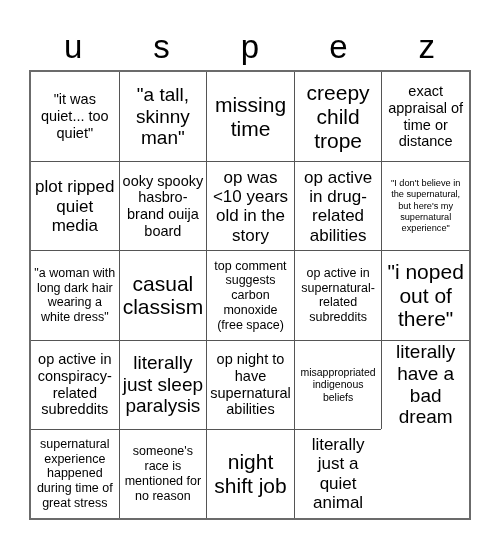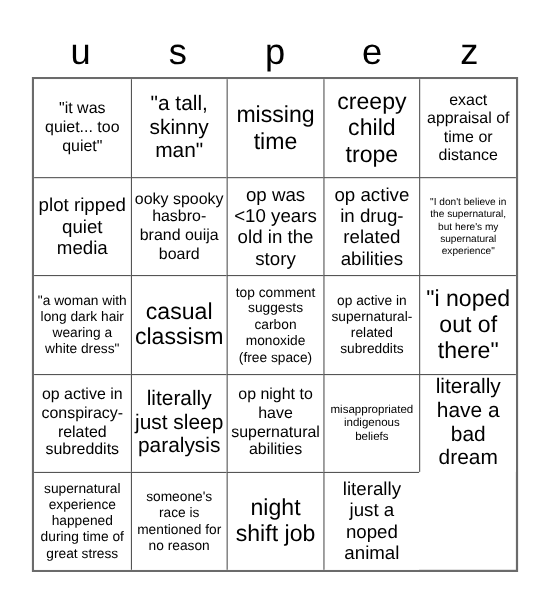--- a/index.html
+++ b/index.html
@@ -183,18 +183,18 @@
       <div class="cell fs-sm">
           <span class="cell-text">supernatural experience happened during time of great stress</span>
         </div>
       <div class="cell fs-sm">
           <span class="cell-text">someone's race is mentioned for no reason</span>
         </div>
       <div class="cell fs-xxl">
           <span class="cell-text">night shift job</span>
         </div>
       <div class="cell fs-lg">
-          <span class="cell-text">literally just a noped animal</span>
+          <span class="cell-text">literally just a quiet animal</span>
         </div>
     </div>
 
   </div>
 </div>
 
 </body></html>

